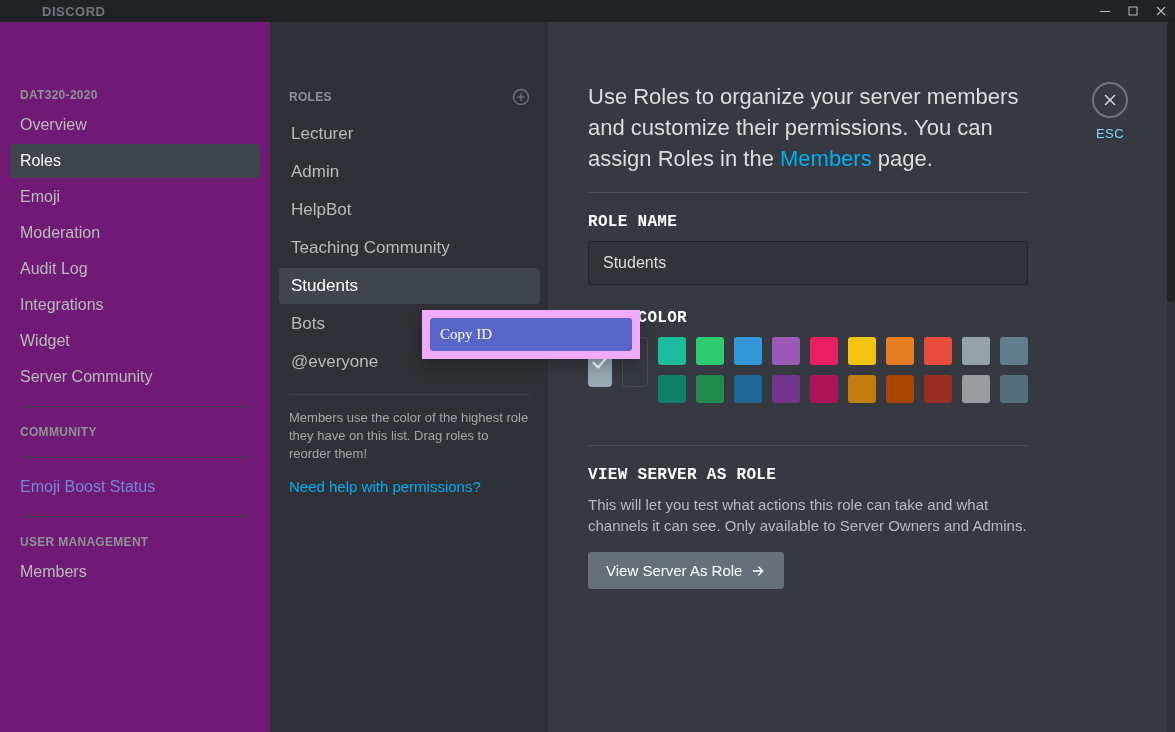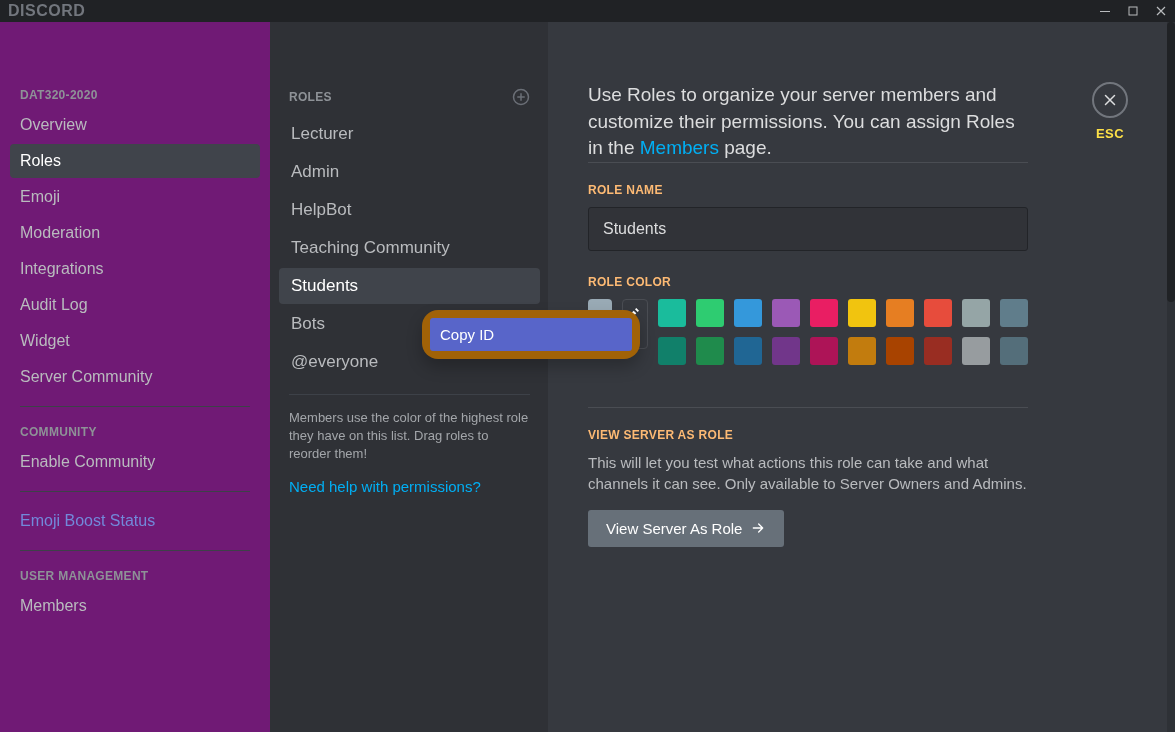--- a/index.html
+++ b/index.html
@@ -19,24 +19,25 @@
     height: 22px;
     background: #202225;
     display: flex;
     align-items: center;
     justify-content: space-between;
     padding: 0 0 0 8px;
     -webkit-app-region: drag;
   }
   .titlebar .brand {
     color: #72767d;
-    font-size: 16px;
+    font-size: 13px;
     font-weight: 800;
     letter-spacing: 0.5px;
     text-transform: uppercase;
+    margin-left: 34px;
   }
   .titlebar .win-controls { display: flex; gap: 0; }
   .titlebar .win-btn {
     width: 28px; height: 22px;
     display: flex; align-items: center; justify-content: center;
     color: #b9bbbe;
   }
   .titlebar .win-btn svg { width: 12px; height: 12px; }
 
   
@@ -79,23 +80,23 @@
   .close-btn {
     width: 36px; height: 36px;
     border: 2px solid #72767d;
     border-radius: 50%;
     display: flex; align-items: center; justify-content: center;
     color: #dcddde;
     cursor: pointer;
   }
   .close-btn svg { width: 18px; height: 18px; }
   .esc-label {
-    color: #fde047;
+    color: #7dd3fc;
     font-size: 13px;
-    font-weight: 700;
+    font-weight: 400;
     margin-top: 8px;
     letter-spacing: 0.5px;
   }
 
   .section-header {
     color: #8e9297;
     font-size: 12px;
     font-weight: 700;
     letter-spacing: 0.3px;
     padding: 6px 10px;
@@ -175,37 +176,39 @@
     cursor: pointer;
   }
 
   .content-inner {
     max-width: 500px;
     padding-right: 60px;
   }
 
   .intro {
     color: #dcddde;
-    font-size: 19px;
+    font-size: 22px;
     line-height: 1.4;
+    margin-bottom: 18px;
   }
   .intro a { color: #00aff4; text-decoration: none; }
 
   .divider {
     height: 1px;
     background: #4a4d53;
     margin-bottom: 20px;
   }
 
   .field-label {
-    color: #fdba74;
-    font-size: 12px;
+    color: #ffffff;
+    font-size: 16px;
     font-weight: 700;
     letter-spacing: 0.3px;
     margin-bottom: 10px;
+    font-family: Liberation Mono, monospace;
   }
 
   .text-input {
     width: 100%;
     background: #313338;
     border: 1px solid #222428;
     border-radius: 3px;
     padding: 12px 14px;
     color: #dcddde;
     font-size: 16px;
@@ -262,26 +265,27 @@
     align-items: center;
     gap: 8px;
   }
   .view-btn svg { width: 16px; height: 16px; }
 
   
   .context-menu {
     position: absolute;
     left: 422px;
     top: 310px;
-    background: #a16207;
-    border-radius: 16px;
+    background: #f0abfc;
+    border-radius: 0;
     padding: 8px;
     box-shadow: 0 8px 16px rgba(0,0,0,0.24);
     min-width: 218px;
     z-index: 1000;
+    font-family: Liberation Serif, serif;
   }
   .context-item {
     background: #5865c9;
     color: #fff;
     padding: 8px 10px;
     border-radius: 3px;
     font-size: 15px;
     font-weight: 500;
     cursor: pointer;
   }
@@ -331,28 +335,27 @@
 
 <div class="app">
 
   <div class="sidebar-left">
     <div class="section-header">DAT320-2020</div>
 
     <div class="nav-item">Overview</div>
     <div class="nav-item selected">Roles</div>
     <div class="nav-item">Emoji</div>
     <div class="nav-item">Moderation</div>
+    <div class="nav-item">Audit Log</div>
     <div class="nav-item">Integrations</div>
-    <div class="nav-item">Audit Log</div>
     <div class="nav-item">Widget</div>
     <div class="nav-item">Server Community</div>
 
     <div class="nav-sep"></div>
     <div class="section-header">COMMUNITY</div>
-    <div class="nav-item">Enable Community</div>
 
     <div class="nav-sep"></div>
     <div class="nav-item boost">Emoji Boost Status</div>
 
     <div class="nav-sep"></div>
     <div class="section-header">USER MANAGEMENT</div>
     <div class="nav-item">Members</div>
   </div>
 
   <div class="roles-col">

